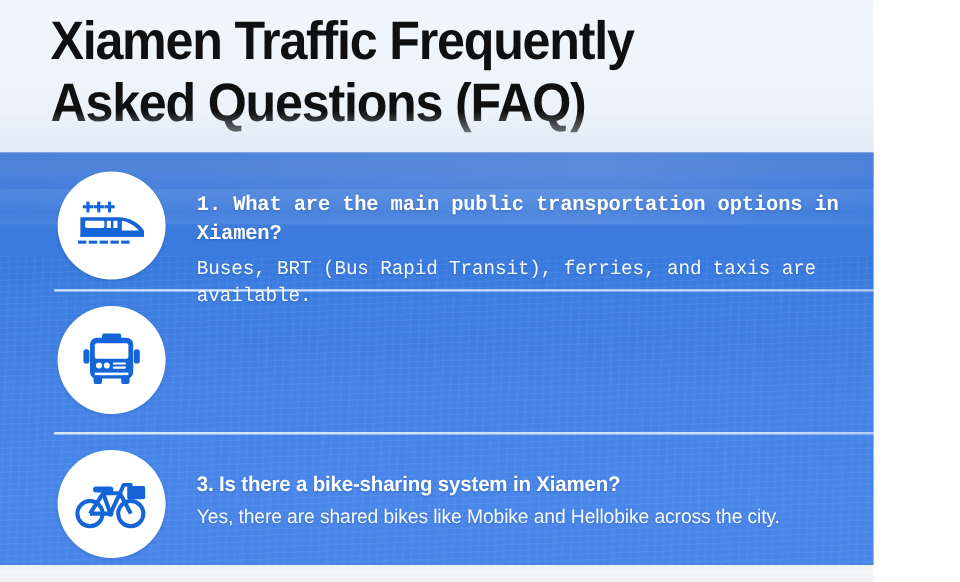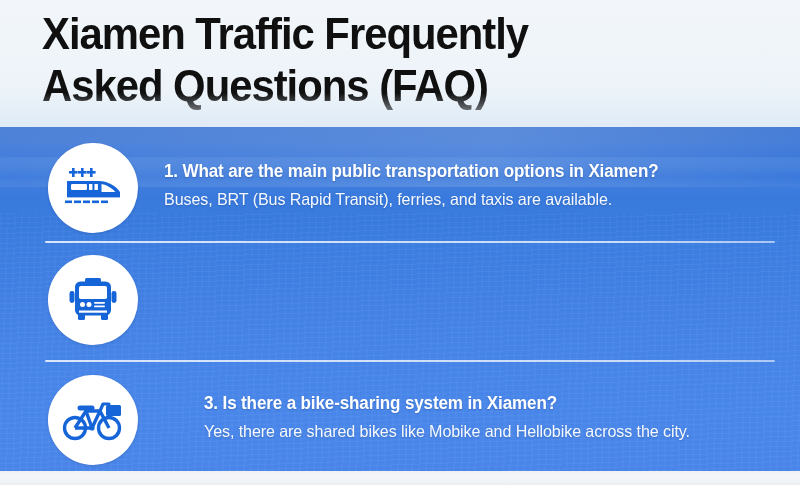--- a/index.html
+++ b/index.html
@@ -5,21 +5,21 @@
 <style>
   * { margin:0; padding:0; box-sizing:border-box; }
   html, body {
     width:800px; height:485px;
     overflow:hidden;
     font-family:"Liberation Sans", sans-serif;
     background:#ffffff;
   }
   #infographic {
     position:relative;
-    width:800px; height:485px;
+    width:728px; height:485px;
     overflow:hidden;
   }
 
   
   .header {
     position:absolute; left:0; top:0;
     width:800px; height:127px;
     background:linear-gradient(180deg,#f2f6fa 0%,#eef4f9 55%,#e9f1f8 100%);
     overflow:hidden;
   }
@@ -92,23 +92,23 @@
     width:800px; height:14px;
     background:linear-gradient(180deg,#eef1f4 0%,#f4f6f8 45%,#eceff2 100%);
   }
 
   
   .faq-list { position:absolute; left:0; top:127px; width:800px; height:344px; }
   .faq-row {
     position:absolute; left:0; width:800px;
     display:flex; align-items:flex-start;
   }
-  .faq-row.r0 { top:16px;  height:100px; }
+  .faq-row.r0 { top:16px;  height:100px;font-family:Liberation Mono, monospace; }
   .faq-row.r1 { top:128px; height:106px; }
-  .faq-row.r2 { top:248px; height:100px;gap:40px; }
+  .faq-row.r2 { top:248px; height:100px; }
 
   .icon-badge {
     position:relative;
     flex:0 0 auto;
     width:90px; height:90px;
     margin-left:48px;
     border-radius:50%;
     background:#ffffff;
     display:flex; align-items:center; justify-content:center;
     box-shadow:0 1px 3px rgba(12,40,90,.18);

